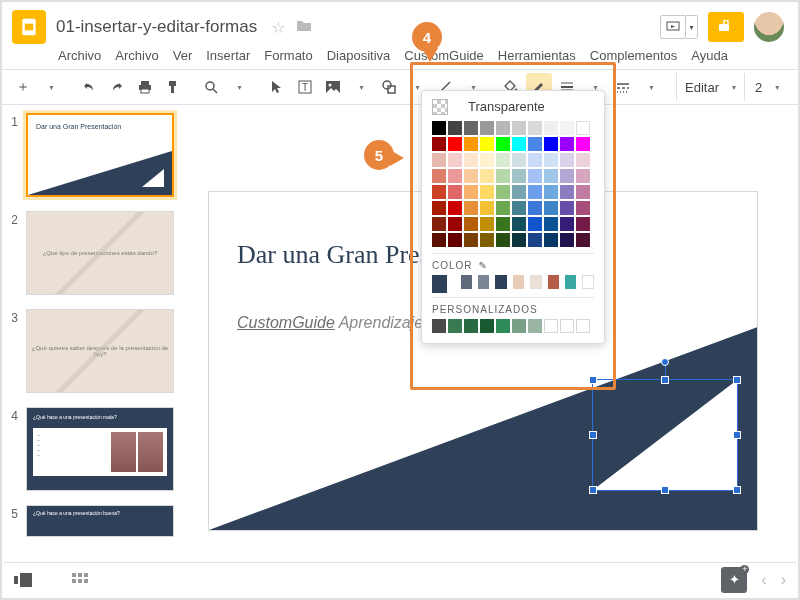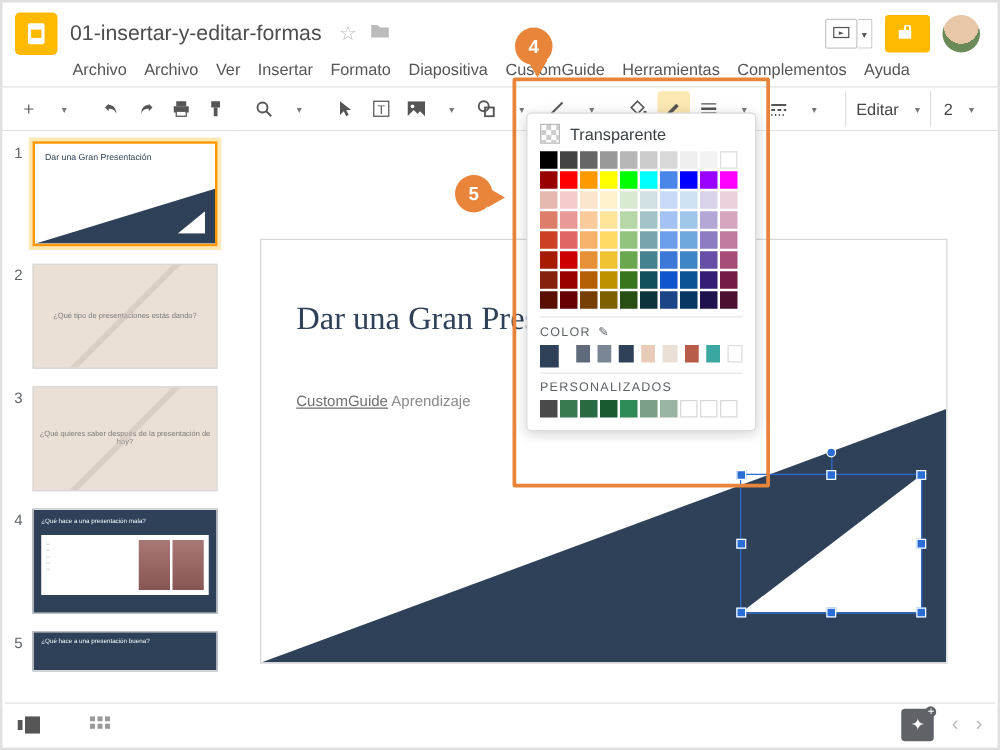--- a/index.html
+++ b/index.html
@@ -55,37 +55,37 @@
   .thumb4-imgs { width:45%; display:flex; gap:2px; padding:4px; }
   .thumb4-img { flex:1; background: linear-gradient(#a77,#855); }
   .thumb5 { height:32px; background:#2e4158; }
   .thumb5-title { font-size:5px; color:#fff; padding:4px 6px; }
 
   
   .canvas-area { flex:1; background:#fff; position:relative; padding: 86px 30px 20px 14px; }
   .slide { width: 550px; height: 340px; border: 1px solid #d8d8d8; position:relative; background:#fff; overflow:visible; margin-left: 4px; }
   .slide-tri { position:absolute; right:0; bottom:0; width:100%; height:60%; background:#2e4158; clip-path: polygon(0 100%, 100% 0, 100% 100%); }
   .slide-title { position:absolute; top:48px; left:28px; font-family: Georgia, serif; font-size:26px; color:#2e4158; }
-  .slide-sub { position:absolute; top:122px; left:28px; font-size:12px; color:#8a8a8a; }
+  .slide-sub { position:absolute; top:122px; left:28px; font-size:16px; color:#8a8a8a;font-style:italic; }
   .slide-sub u { color:#707070; }
 
   
   .shape-sel { position:absolute; right:20px; bottom:40px; width:144px; height:110px; }
   .shape-tri { width:100%; height:100%; background:#fff; clip-path: polygon(0 100%, 100% 0, 100% 100%); border: 0; position: relative; }
   .sel-box { position:absolute; inset:-1px; border:1px solid #2a6dd4; }
   .handle { position:absolute; width:8px; height:8px; background:#2a6dd4; border:1px solid #fff; }
   .h-tl{top:-4px;left:-4px}.h-tr{top:-4px;right:-4px}.h-bl{bottom:-4px;left:-4px}.h-br{bottom:-4px;right:-4px}
   .h-t{top:-4px;left:50%;margin-left:-4px}.h-b{bottom:-4px;left:50%;margin-left:-4px}
   .h-l{top:50%;left:-4px;margin-top:-4px}.h-r{top:50%;right:-4px;margin-top:-4px}
   .rot-handle { position:absolute; top:-22px; left:50%; width:8px; height:8px; border-radius:50%; background:#2a6dd4; border:1px solid #fff; margin-left:-4px; }
   .rot-line { position:absolute; top:-16px; left:50%; width:1px; height:14px; background:#2a6dd4; }
 
   
   .picker { position:absolute; top:88px; left:419px; width:184px; background:#fff; border:1px solid #dadce0; border-radius:4px; box-shadow: 0 2px 10px rgba(0,0,0,0.18); padding:8px 10px 10px; z-index:40; }
-  .picker-row1 { display:flex; align-items:center; gap:8px; margin-bottom:6px; }
+  .picker-row1 { display:flex; gap:20px; margin-bottom:6px; }
   .chk { width:16px; height:16px; background: repeating-conic-gradient(#ccc 0 25%, #fff 0 50%) 0 0/8px 8px; border:1px solid #bbb; }
   .picker-label { font-size:13px; color:#3c4043; }
   .grid { display:grid; grid-template-columns: repeat(10, 14px); grid-auto-rows: 14px; gap:2px; margin-bottom:6px; }
   .sw { width:14px; height:14px; }
   .sect-label { font-size:10px; letter-spacing:1px; color:#5f6368; margin:6px 0 4px; display:flex; gap:6px; align-items:center;}
   .hr { height:1px; background:#e6e6e6; margin:4px 0; }
   .theme-row { display:flex; gap:6px; }
   .theme-row .sw { width:14px; height:14px; }
   .custom-row { display:flex; gap:2px; flex-wrap:wrap; }
   .custom-row .sw { width:14px; height:14px; border:1px solid #d8d8d8; }

